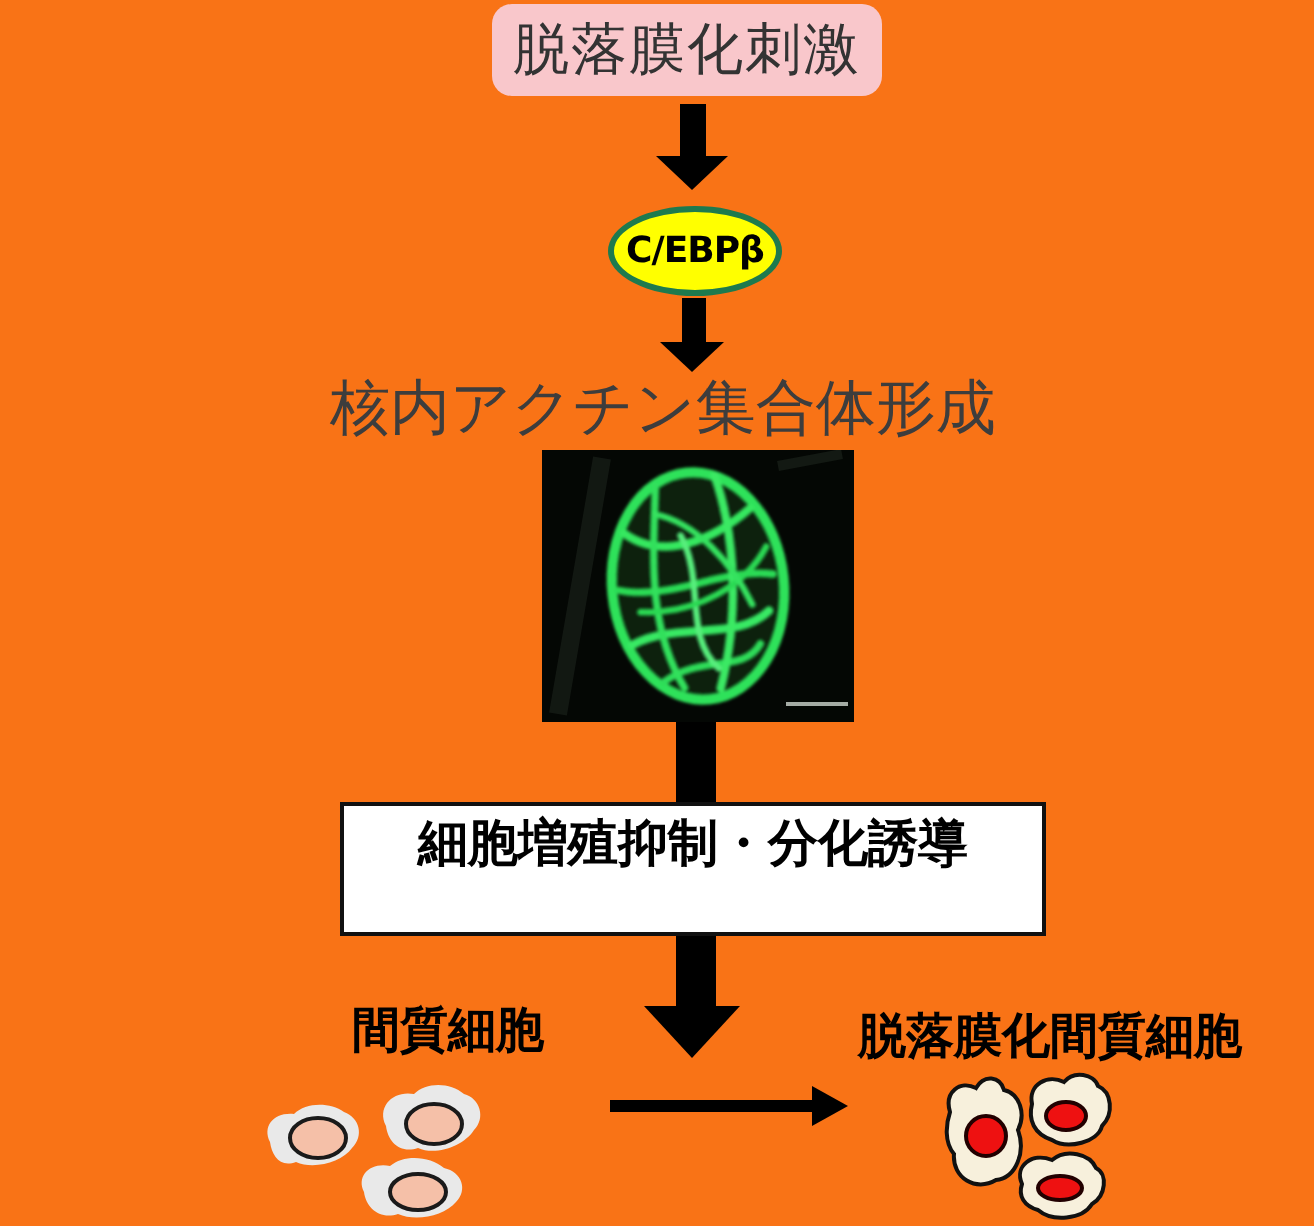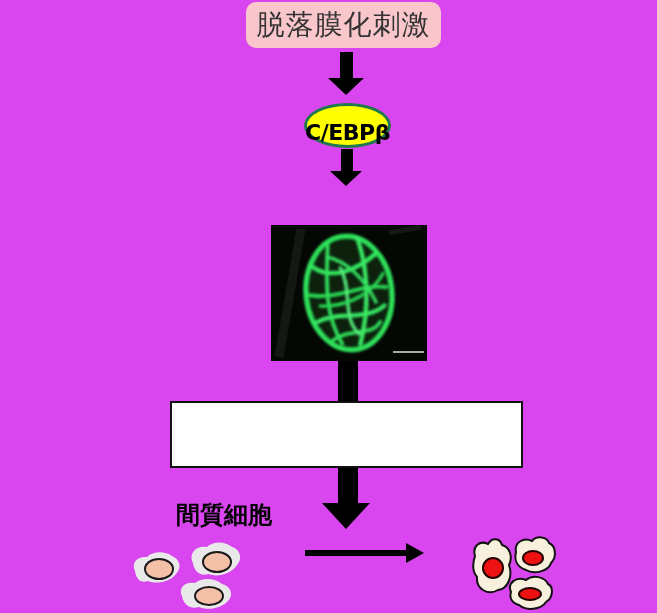--- a/index.html
+++ b/index.html
@@ -1,17 +1,17 @@
 <!DOCTYPE html>
 <html><head>
 <meta charset="utf-8">
 <style>
   html,body{margin:0;padding:0;background:#ffffff;}
   #canvas{
-    position:relative;width:657px;height:613px;background:#d946ef;overflow:hidden;
+    position:relative;width:657px;height:613px;background:#f97316;overflow:hidden;
     font-family:"DejaVu Sans","Liberation Sans",sans-serif;
   }
   .abs{position:absolute;}
   
   .stimulus-box{
     left:246px;top:2px;width:195px;height:46px;background:#f9c7cb;border-radius:10px;
     display:flex;align-items:center;justify-content:center;
     font-size:28px;color:#333333;letter-spacing:1px;
   }
   
@@ -19,22 +19,22 @@
   .head-down{width:0;height:0;border-left-color:transparent!important;border-right-color:transparent!important;
     border-left-style:solid;border-right-style:solid;border-top-style:solid;border-top-color:#000;}
   .arrow1-shaft{left:340px;top:52px;width:13px;height:26px;}
   .arrow1-head{left:328px;top:78px;border-left-width:18px;border-right-width:18px;border-top-width:17px;}
   .arrow2-shaft{left:341px;top:149px;width:12px;height:22px;}
   .arrow2-head{left:330px;top:171px;border-left-width:16px;border-right-width:16px;border-top-width:15px;}
   
   .factor-ellipse{
     left:304px;top:103px;width:87px;height:45px;border-radius:50%;
     background:#ffff00;border:3px solid #1e7a4e;box-sizing:border-box;
-    display:flex;align-items:flex-end;justify-content:center;
-    font-size:22px;font-weight:bold;color:#000;letter-spacing:-0.5px;
+    display:flex;align-items:center;justify-content:center;
+    font-size:18px;font-weight:bold;color:#000;letter-spacing:-0.5px;
   }
   
   .process-label{
     left:165px;top:184px;width:332px;text-align:center;
     font-size:30px;color:#3d3d3d;white-space:nowrap;
   }
   
   .micrograph{left:271px;top:225px;width:156px;height:136px;}
   
   .big-shaft{left:338px;top:361px;width:20px;height:144px;z-index:1;}
@@ -68,20 +68,21 @@
   <div class="abs shaft arrow1-shaft"></div>
   <div class="abs head-down arrow1-head"></div>
 
   <div class="abs factor-ellipse">
     <span>C/EBPβ</span>
   </div>
 
   <div class="abs shaft arrow2-shaft"></div>
   <div class="abs head-down arrow2-head"></div>
 
+  <div class="abs process-label">核内アクチン集合体形成</div>
 
   <svg class="abs micrograph" viewBox="0 0 156 136" xmlns="http://www.w3.org/2000/svg">
     <defs>
       <filter id="glow" x="-20%" y="-20%" width="140%" height="140%">
         <feGaussianBlur stdDeviation="0.8"></feGaussianBlur>
       </filter>
     </defs>
     <rect x="0" y="0" width="156" height="136" fill="#040704"></rect>
     <path d="M30,4 L8,132" stroke="#161d16" stroke-width="9" fill="none" opacity="0.8"></path>
     <path d="M118,8 L150,2" stroke="#131913" stroke-width="5" fill="none"></path>
@@ -97,23 +98,25 @@
       <path d="M48,78 C76,82 102,70 114,52" stroke="#2bd953" stroke-width="3" fill="none" stroke-linecap="round"></path>
       <path d="M60,30 C80,36 96,58 104,80" stroke="#34e25e" stroke-width="3" fill="none" stroke-linecap="round"></path>
     </g>
     <rect x="122" y="126" width="31" height="2" opacity="0.85" fill="#c2c9c2"></rect>
   </svg>
 
   <div class="abs shaft big-shaft"></div>
   <div class="abs head-down big-head"></div>
 
   <div class="abs effect-box">
+    <div class="effect-title">細胞増殖抑制・分化誘導</div>
   </div>
 
   <div class="abs stromal-label">間質細胞</div>
+  <div class="abs decidual-label">脱落膜化間質細胞</div>
 
   <div class="abs h-shaft"></div>
   <div class="abs h-head"></div>
 
   <svg class="abs stromal-cells" viewBox="0 0 130 76" xmlns="http://www.w3.org/2000/svg">
     <path d="M10,33 C6,25 12,18 22,19 C28,13 40,13 47,18 C55,21 57,30 51,36 C46,43 32,47 23,43 C15,46 11,40 10,33 Z" fill="#e9e9e9"></path>
     <path d="M68,25 C63,15 72,7 82,9 C88,3 100,3 107,9 C115,11 118,21 112,27 C107,35 93,40 84,36 C75,39 69,33 68,25 Z" fill="#e9e9e9"></path>
     <path d="M57,58 C53,50 60,43 70,45 C77,39 90,40 97,46 C106,48 109,57 103,63 C97,70 83,73 74,69 C65,72 58,66 57,58 Z" fill="#e9e9e9"></path>
     <ellipse cx="34" cy="31" rx="14" ry="10" stroke="#1a1a1a" stroke-width="2" fill="#f5c0a8"></ellipse>
     <ellipse cx="92" cy="24" rx="14" ry="10" stroke="#1a1a1a" stroke-width="2" fill="#f5c0a8"></ellipse>

